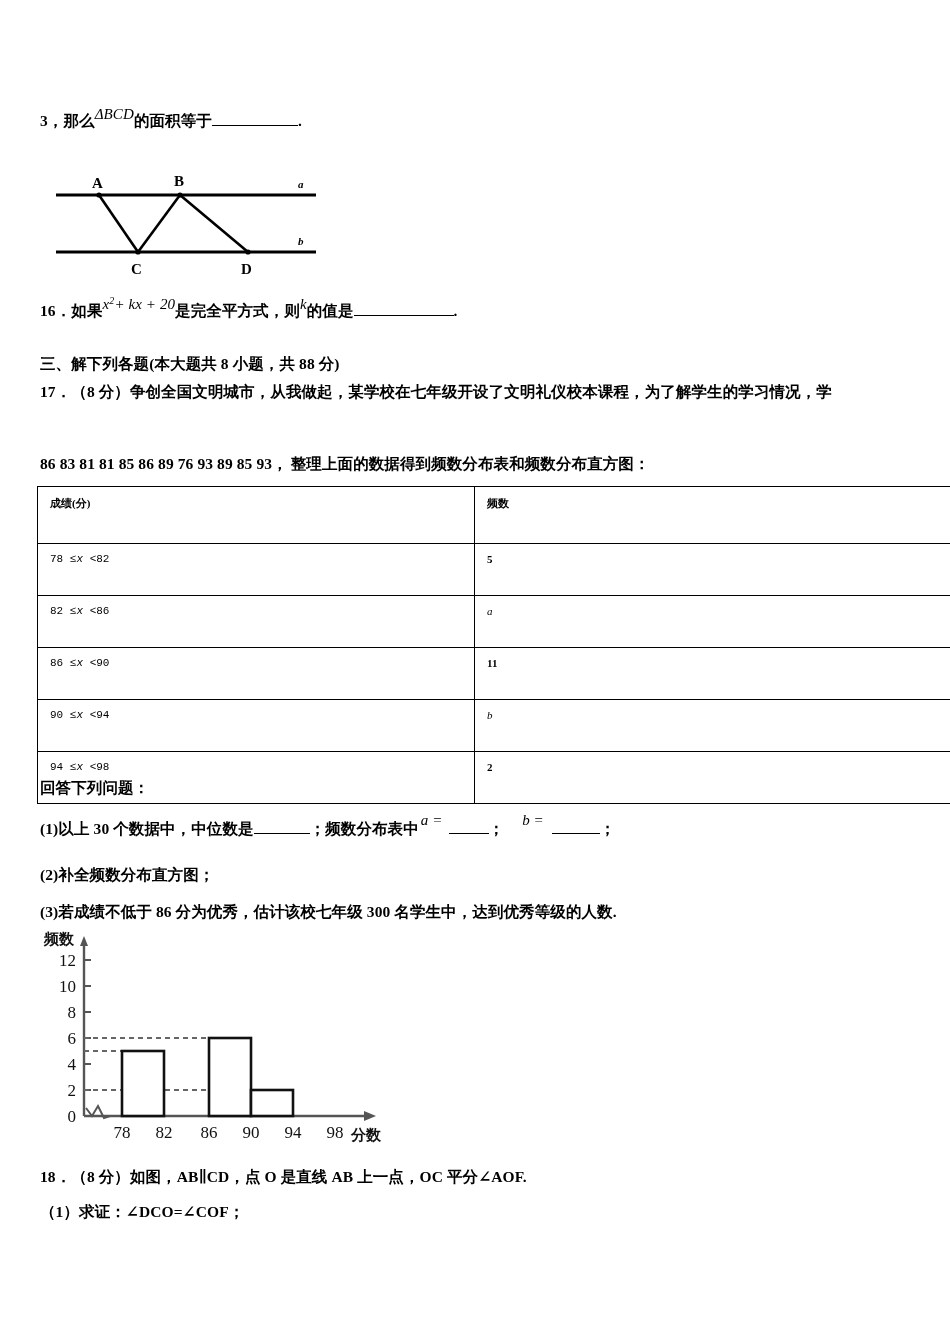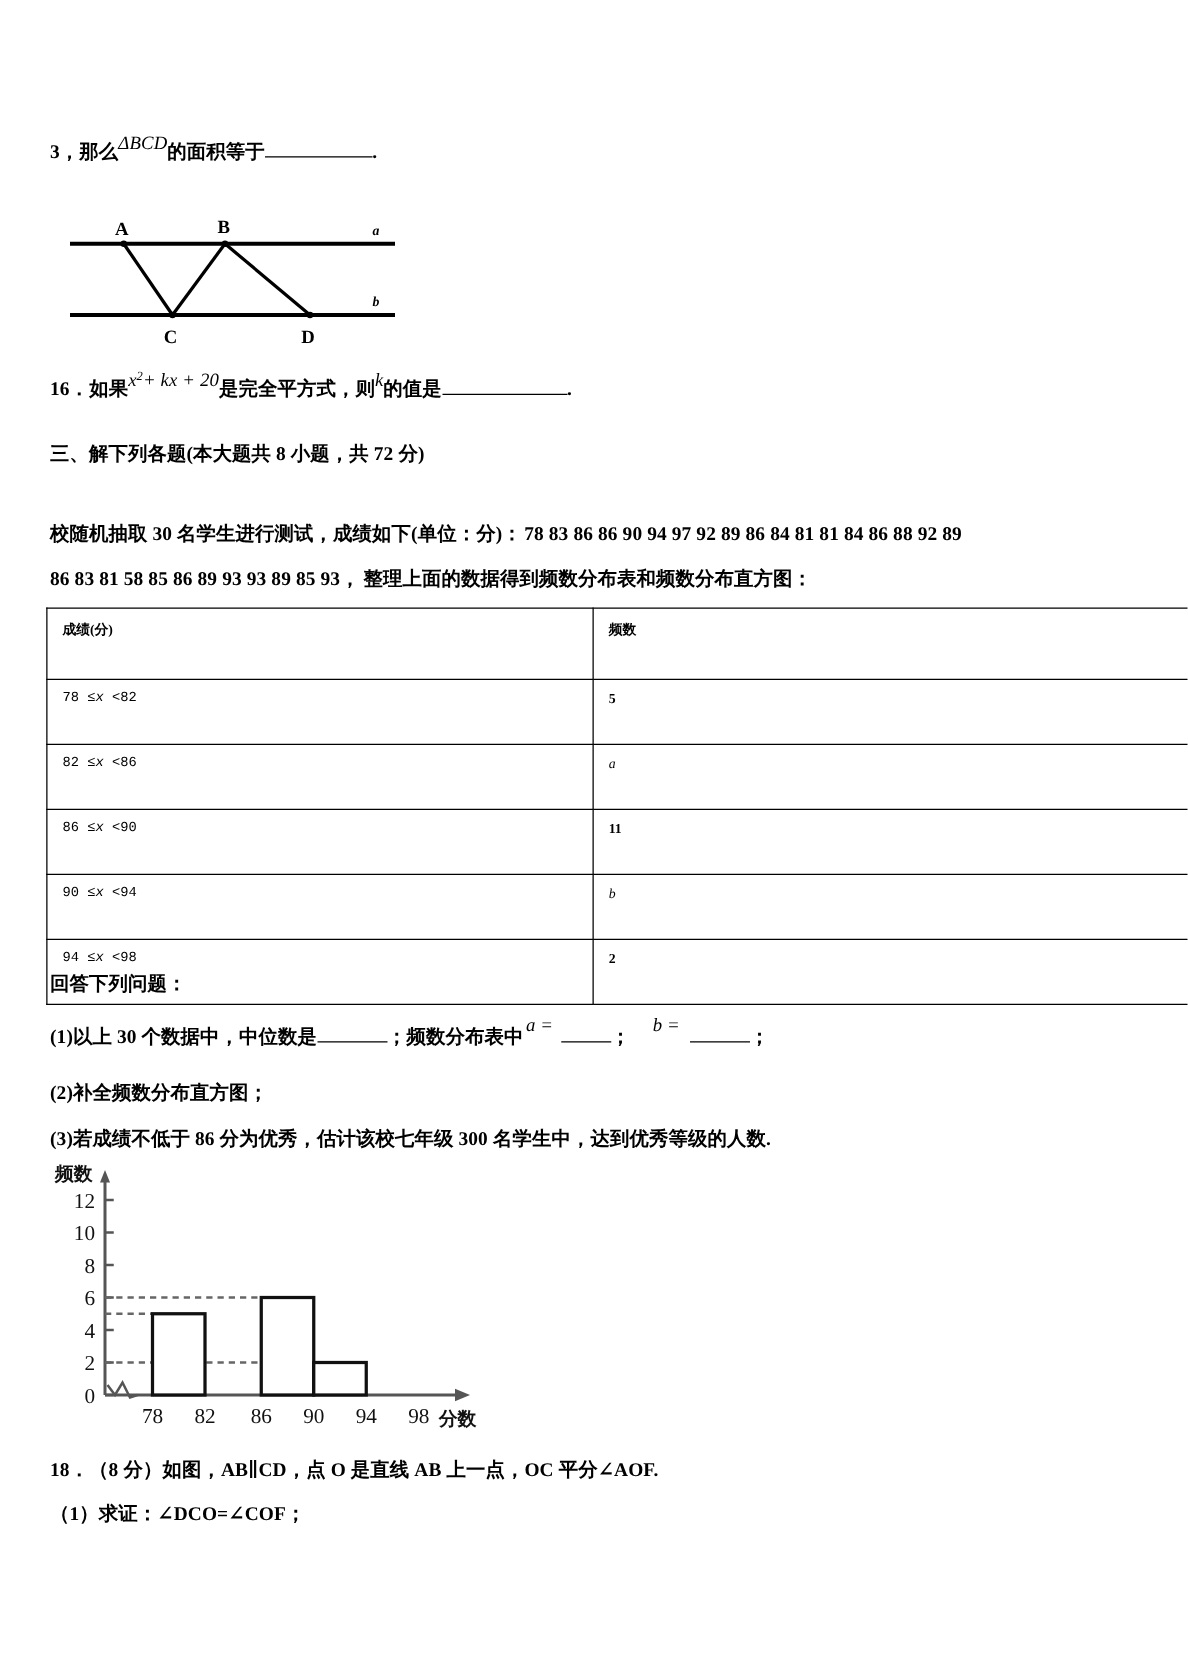--- a/index.html
+++ b/index.html
@@ -169,27 +169,25 @@
     <text x="83" y="111" font-family="Liberation Serif, serif" font-size="15" font-weight="bold" fill="#000">C</text>
     <text x="193" y="111" font-family="Liberation Serif, serif" font-size="15" font-weight="bold" fill="#000">D</text>
     <text x="250" y="25" font-family="Liberation Serif, serif" font-size="11" font-weight="bold" font-style="italic" fill="#000">a</text>
     <text x="250" y="82" font-family="Liberation Serif, serif" font-size="11" font-weight="bold" font-style="italic" fill="#000">b</text>
   </svg>
 
   <div class="ln" id="item16">
     <span>16．</span><span>如果</span><span class="sup-math"><span class="math">x</span><span class="exp">2</span><span class="math">+ kx + 20</span></span><span>是完全平方式，则</span><span class="sup-math">k</span><span>的值是</span><span class="blank" style="width:100px;height:15px;"></span><span>.</span>
   </div>
 
-  <div class="ln" id="section3">三、解下列各题(本大题共 8 小题，共 72 分)</div>
-
-  <div class="ln" id="item17-l2">
-    <span>校随机抽取 30 名学生进行测试，成绩如下(单位：分)：</span><span style="margin-left:2px;">78  83  86  86  90  94  97  92  89  86  84  81  81  84  86  88  92  89</span>
-  </div>
+  <div class="ln" id="section3">三、解下列各题(本大题共 8 小题，共 88 分)</div>
+
+  <div class="ln" id="item17-l1">17．（8 分）争创全国文明城市，从我做起，某学校在七年级开设了文明礼仪校本课程，为了解学生的学习情况，学</div>
   <div class="ln" id="item17-l3">
-    <span>86  83  81  58  85  86  89  93  93  89  85  93，</span><span style="margin-left:3px;">整理上面的数据得到频数分布表和频数分布直方图：</span>
+    <span>86  83  81  81  85  86  89  76  93  89  85  93，</span><span style="margin-left:3px;">整理上面的数据得到频数分布表和频数分布直方图：</span>
   </div>
 
   <table id="freq-table">
     <thead>
       <tr>
         <th class="col-a">成绩(分)</th>
         <th class="col-b">频数</th>
       </tr>
     </thead>
     <tbody>

